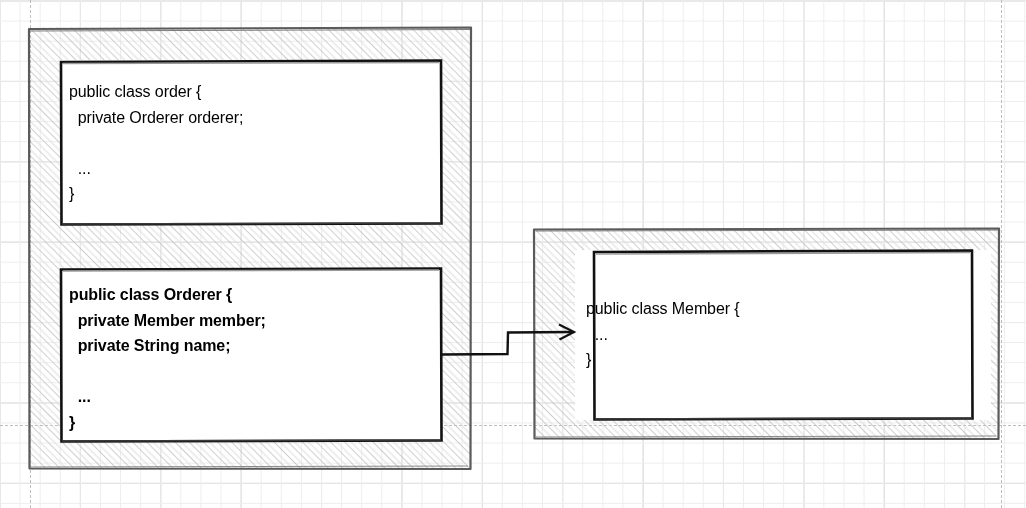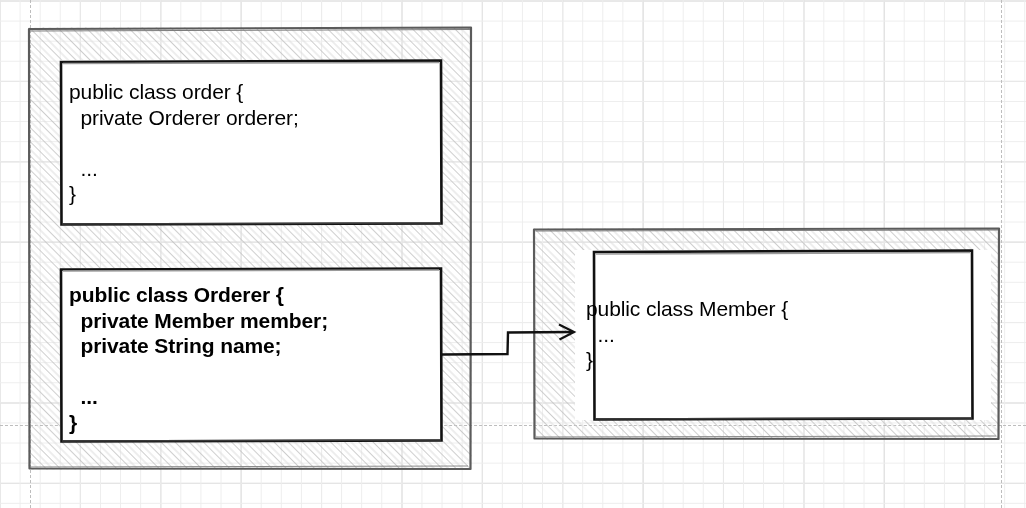--- a/index.html
+++ b/index.html
@@ -74,21 +74,21 @@
     height: calc(100% + 8px);
     display: block;
     overflow: visible;
   }
   .code {
     position: relative;
     margin: 0;
     padding: 0;
     white-space: pre;
     font-family: "Liberation Sans", sans-serif;
-    font-size: 21px;
+    font-size: 16px;
     line-height: 25.5px;
     color: #000000;
     letter-spacing: -0.1px;
   }
   .code-wrap {
     position: absolute;
     z-index: 2;
   }
 
   

